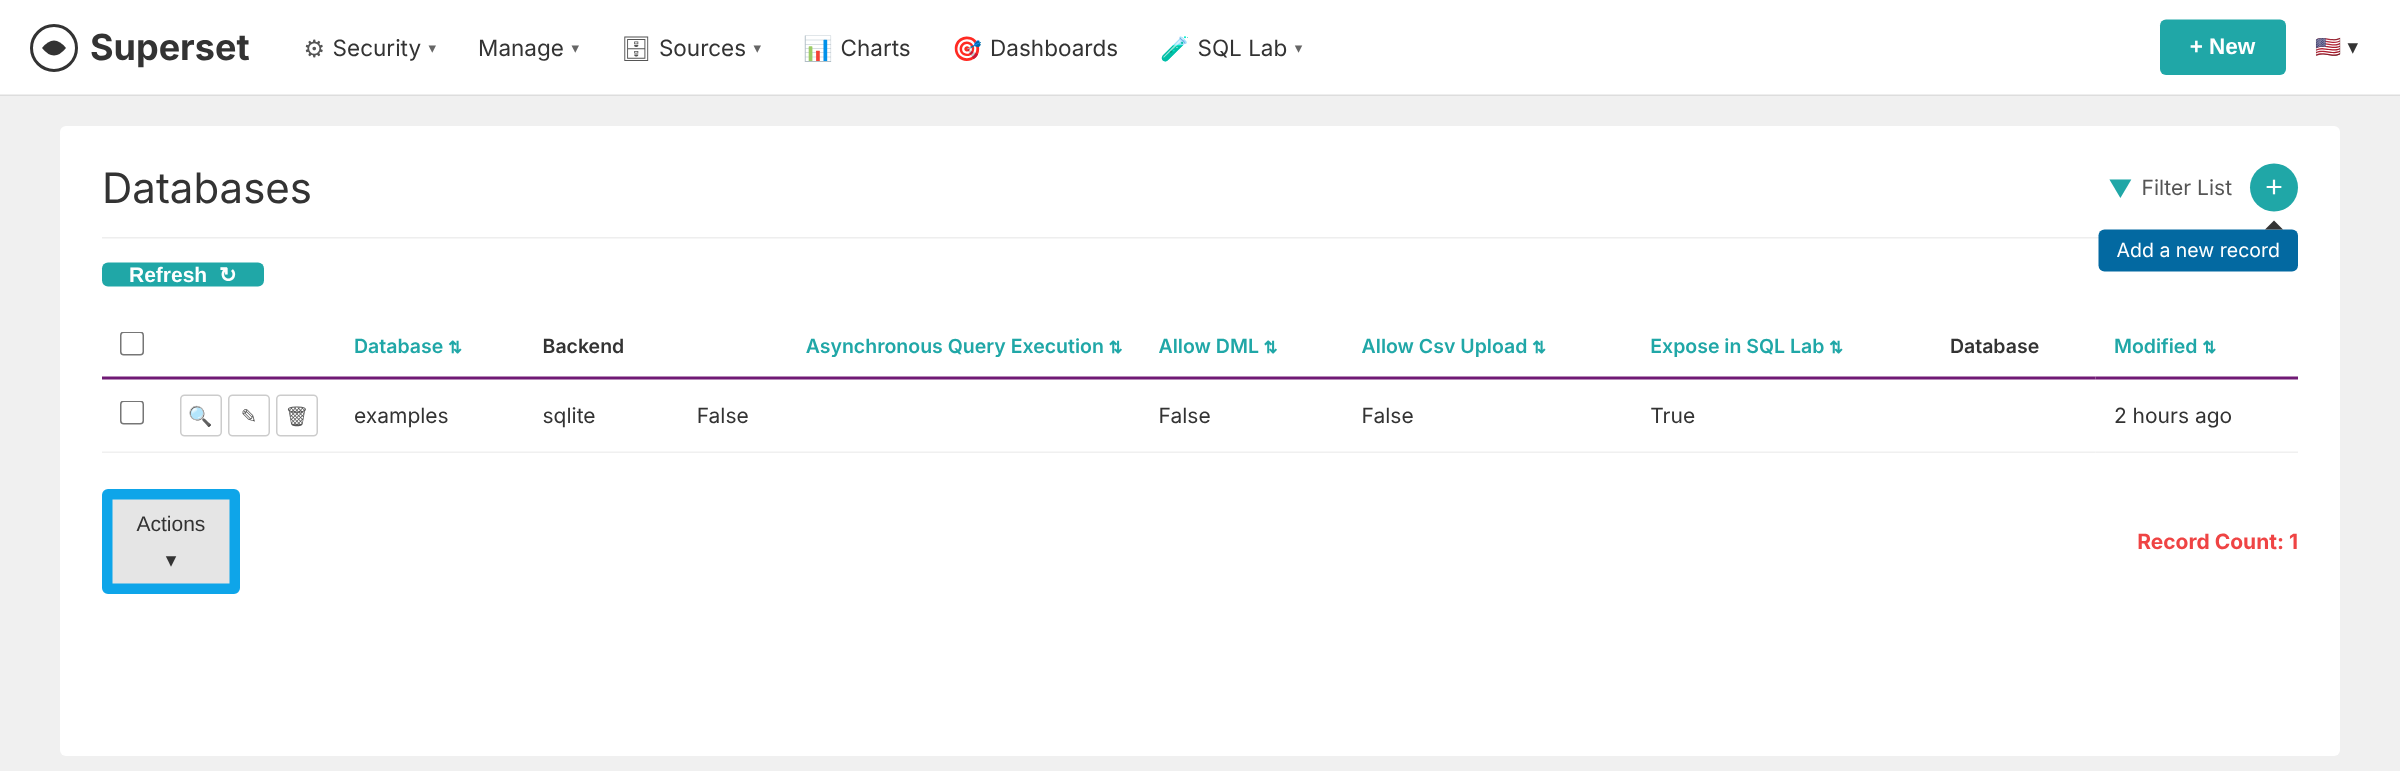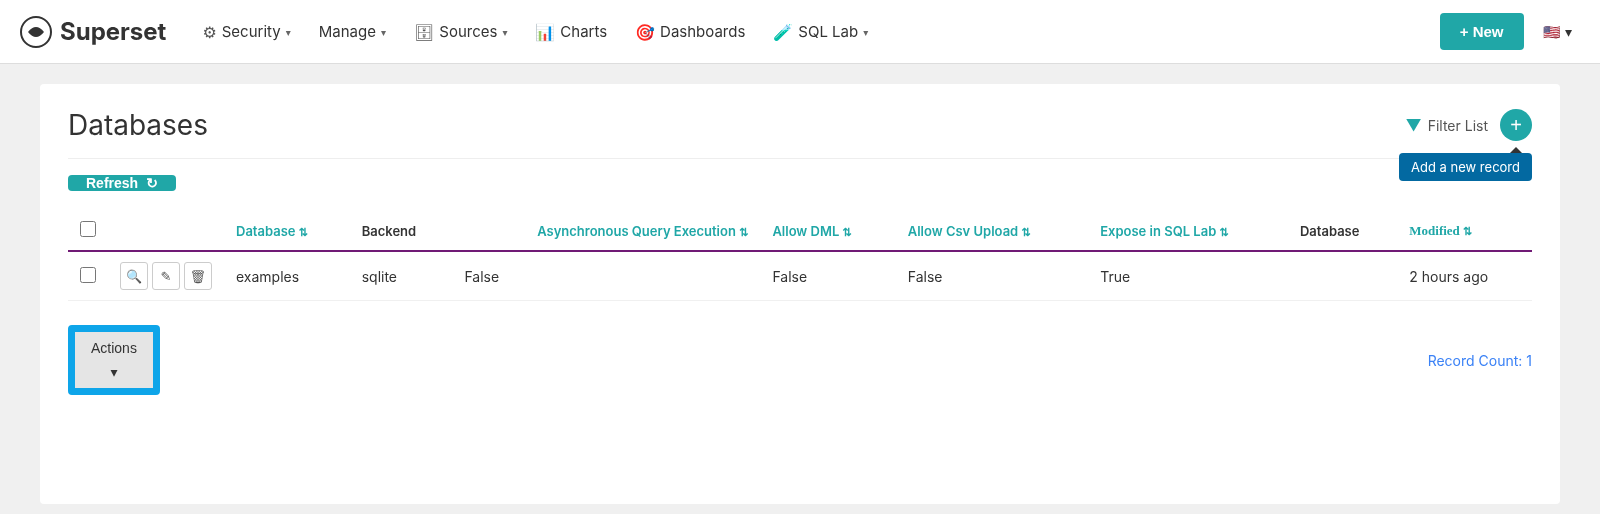--- a/index.html
+++ b/index.html
@@ -238,22 +238,22 @@
       font-size: 14px;
       cursor: pointer;
       display: flex;
       align-items: center;
       gap: 8px;
       color: #333;
       flex-direction: column;
     }
     .record-count {
       font-size: 14px;
-      font-weight: 400;
-      color: #3b82f6;
+      font-weight: 700;
+      color: #ef4444;
     }
 
     
     input[type="checkbox"] {
       width: 16px;
       height: 16px;
       cursor: pointer;
     }
   </style>
 </head>
@@ -359,21 +359,21 @@
             <span>Allow Csv Upload</span>
             <span class="sort-icon"> ⇅</span>
           </th>
           <th style="color:#20a7a7;">
             <span>Expose in SQL Lab</span>
             <span class="sort-icon"> ⇅</span>
           </th>
           <th class="dark" style="color:#333;">
             <span>Database</span>
           </th>
-          <th style="color:#20a7a7;font-family:Liberation Serif, serif;">
+          <th style="color:#20a7a7;">
             <span>Modified</span>
             <span class="sort-icon"> ⇅</span>
           </th>
         </tr>
       </thead>
       <tbody>
         <tr>
           <td class="checkbox-cell">
             <input type="checkbox" style="">
           </td>

